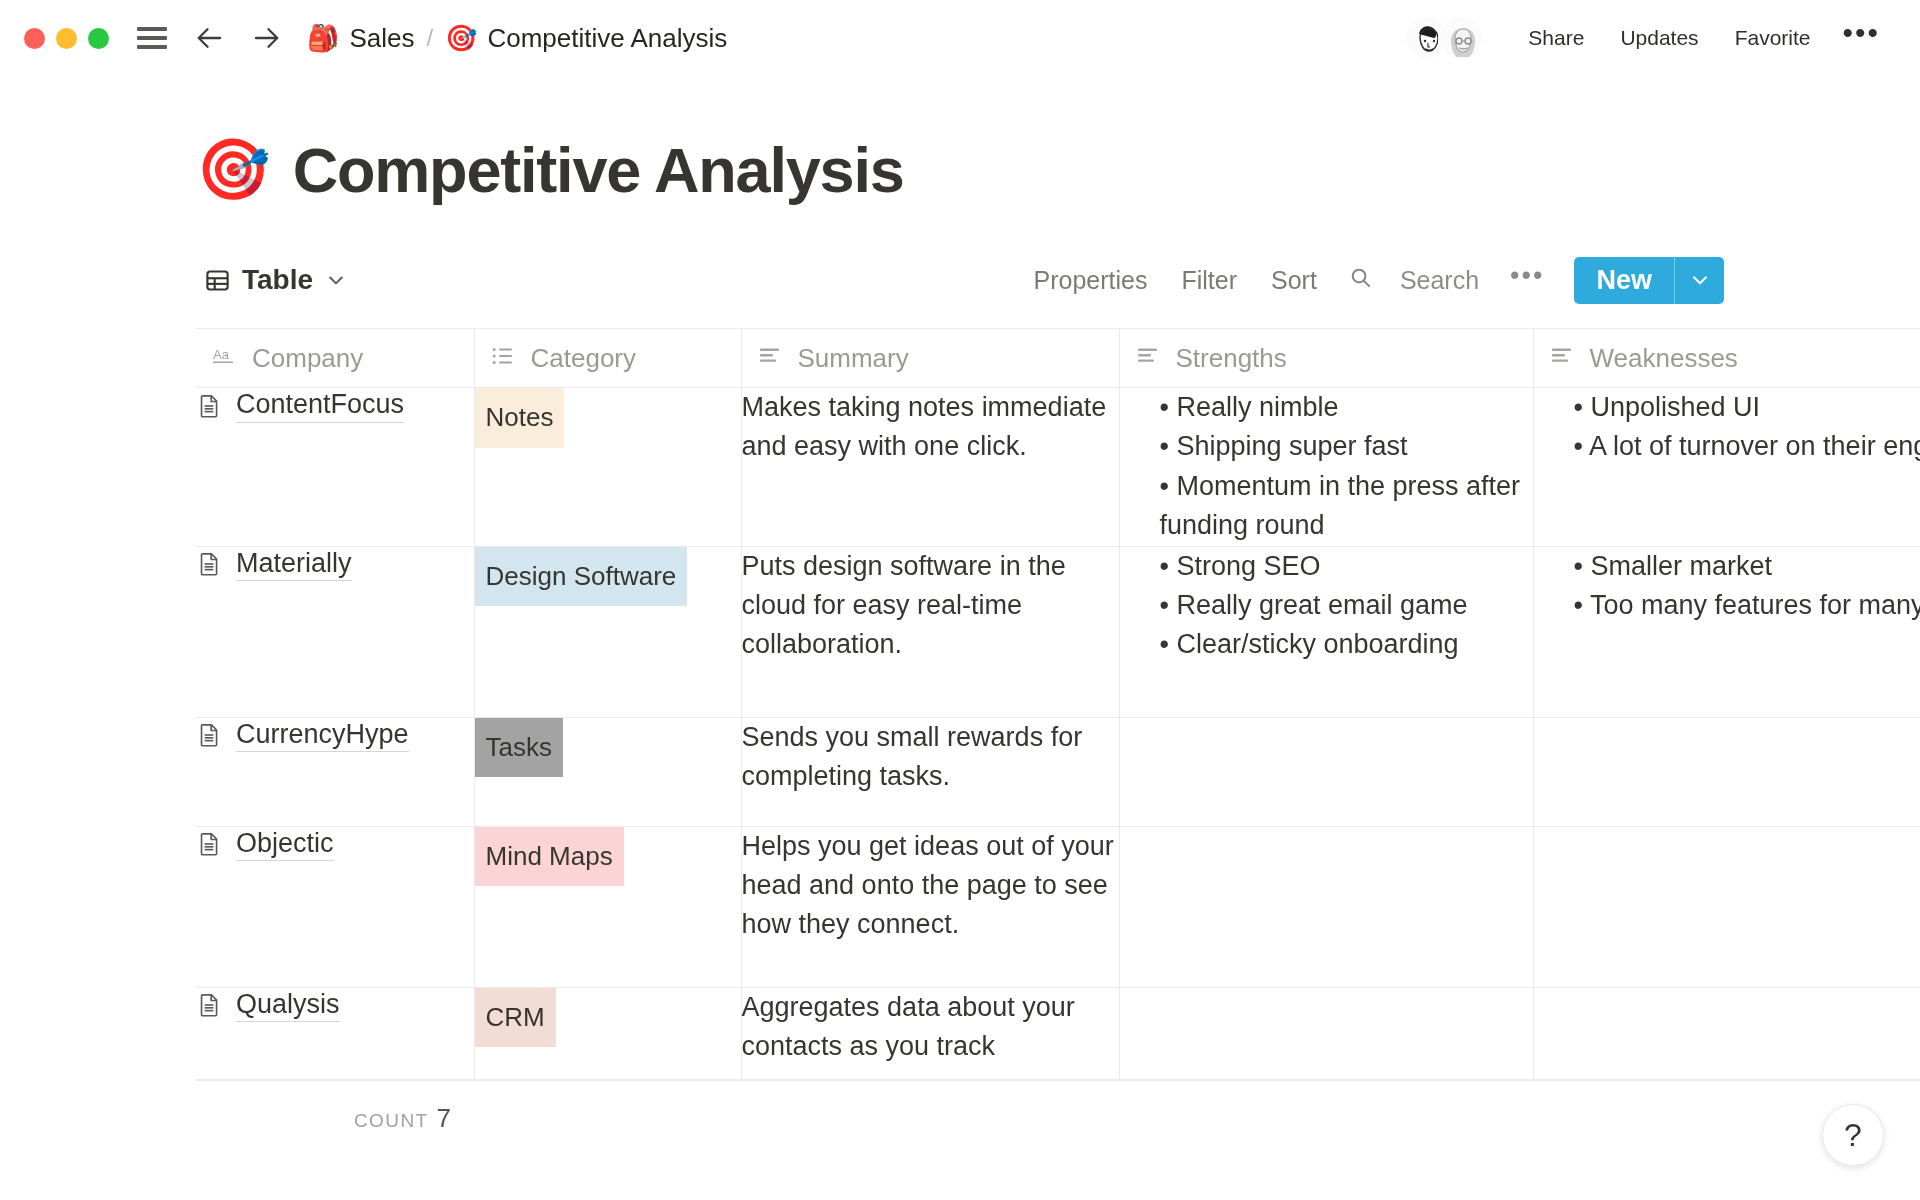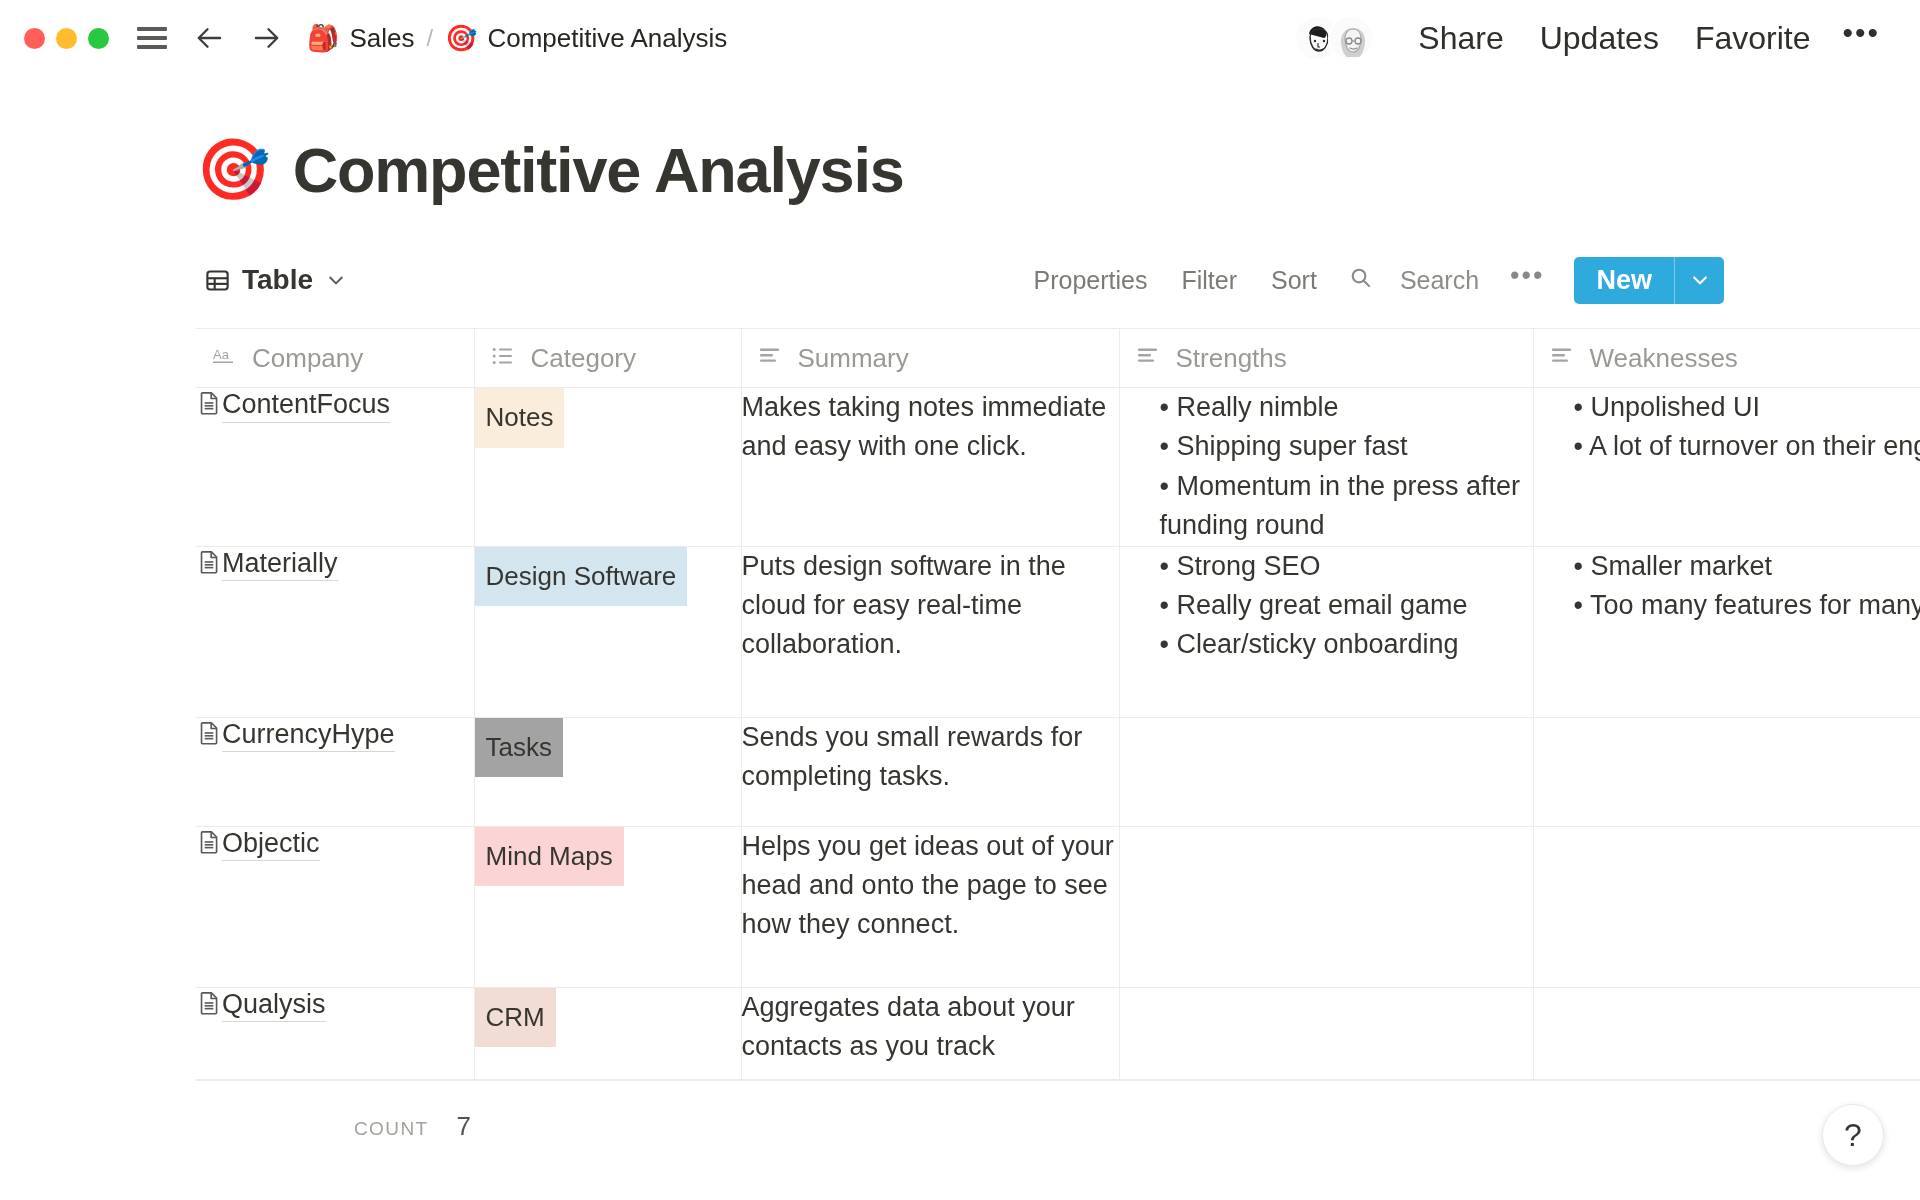--- a/index.html
+++ b/index.html
@@ -50,21 +50,21 @@
   .avatars { display: flex; align-items: center; margin-right: 26px; }
   .avatar {
     width: 46px; height: 46px; border-radius: 50%;
     background: #fafafa;
     border: 2px solid #ffffff;
     overflow: hidden;
     display: block;
   }
   .avatar + .avatar { margin-left: -12px; }
   .header-action {
-    font-size: 32px;
+    font-size: 21px;
     color: #2f2f2c;
     padding: 6px 18px;
     border-radius: 5px;
     cursor: pointer;
     white-space: nowrap;
   }
   .header-more { font-size: 30px; letter-spacing: 2px; color: #2f2f2c;
                  padding: 0 14px 12px 14px; cursor: pointer; line-height: 0.5; }
 
   
@@ -137,21 +137,21 @@
   .th-inner .th-label { font-size: 26px; color: #9a9a95; white-space: nowrap; }
   .th-inner svg { flex: 0 0 auto; }
 
   .col-company    { width: 278px; }
   .col-category   { width: 267px; }
   .col-summary    { width: 378px; }
   .col-strengths  { width: 414px; }
   .col-weaknesses { width: 787px; }
 
   td.cell { padding: 22px 16px 26px 16px; }
-  .company-cell { display: flex; align-items: flex-start; }
+  .company-cell { display: flex; align-items: flex-end; gap: 14px; }
   .page-icon { flex: 0 0 auto; margin-top: 2px; }
   .company-name {
     font-size: 27px; color: #37352f;
     border-bottom: 1px solid #d7d6d4;
     line-height: 1.25;
     cursor: pointer;
   }
   .tag {
     display: inline-block;
     font-size: 26px; color: #37352f;
@@ -165,22 +165,22 @@
   tr.r0 td { height: 130px; }
   tr.r1 td { height: 171px; }
   tr.r2 td { height: 109px; }
   tr.r3 td { height: 161px; }
   tr.r4 td { height: 92px; }
 
   
   .table-footer {
     border-top: 1px solid #ecebea;
     margin-left: 196px;
-    padding: 30px 0 0 158px;
-    display: flex; align-items: baseline; gap: 28px;
+    padding: 22px 0 0 158px;
+    display: flex; align-items: baseline; gap: 8px;
   }
   .count-label { font-size: 19px; letter-spacing: 1.4px; color: #a3a39e; text-transform: uppercase; }
   .count-value { font-size: 26px; color: #525250; }
 
   .help-fab {
     position: absolute; right: 36px; bottom: 34px;
     width: 62px; height: 62px; border-radius: 50%;
     background: #ffffff;
     border: 1px solid #eceae8;
     box-shadow: 0 2px 7px rgba(15,15,15,0.12);

